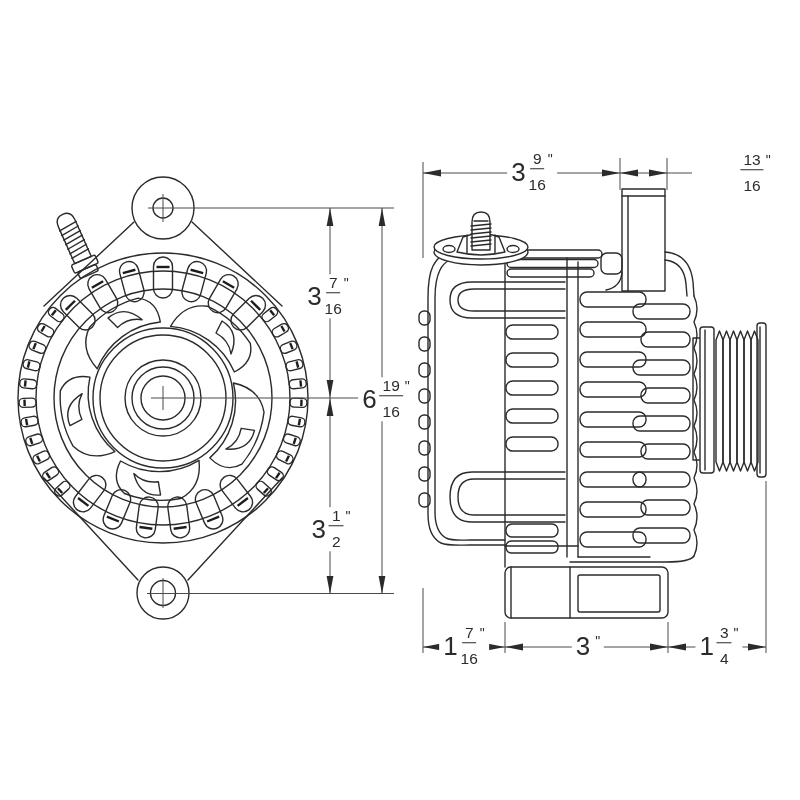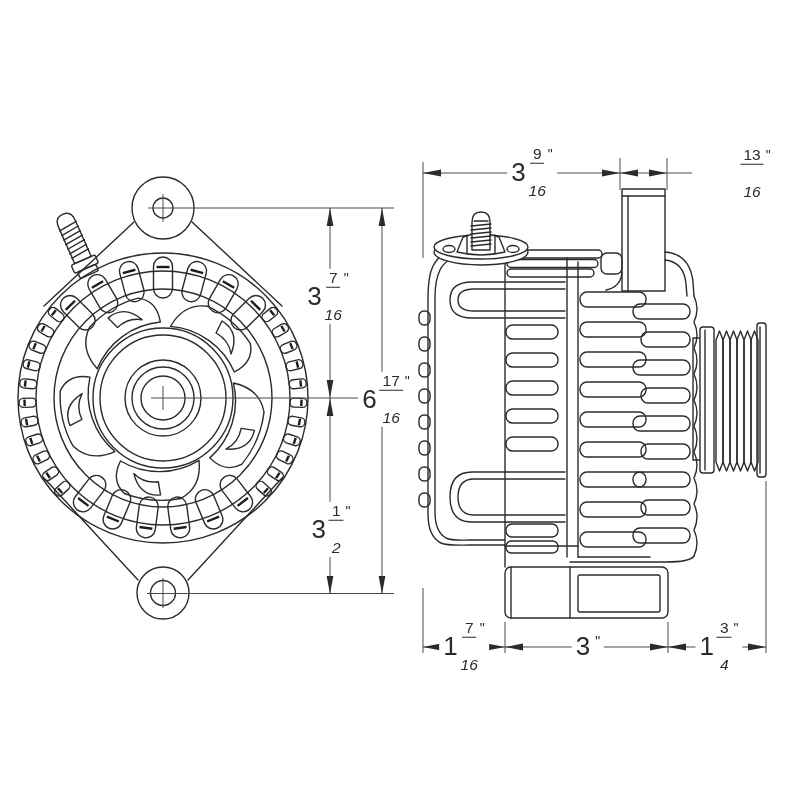--- a/index.html
+++ b/index.html
@@ -27,21 +27,21 @@
     padding:1px 4px;
     color:#2b2b2b;
     line-height:1;
     white-space:nowrap;
   }
   .dim-label .whole{font-size:26px;}
   .dim-label .whole:empty{display:none;}
   .dim-label .frac{display:flex;flex-direction:column;align-items:center;font-size:15.5px;margin-left:3px;}
   .dim-label .num{padding:0 3px 1.5px;border-bottom:1.6px solid #2b2b2b;}
   .dim-label .num:empty{border-bottom:none;padding:0;}
-  .dim-label .den{padding-top:19px;font-style:italic;}
+  .dim-label .den{padding-top:8px;}
   .dim-label .unit{font-size:14px;align-self:flex-start;margin:1px 0 0 2px;}
 </style>
 </head>
 <body>
 
 <div class="canvas">
 
 <svg width="800" height="800" viewBox="0 0 800 800">
 
   <defs>
@@ -345,21 +345,21 @@
     <span class="frac">
           <span class="num">7</span>
           <span class="den">16</span>
         </span>
     <span class="unit">"</span>
   </div>
 
   <div class="dim-label" style="left:386px;top:399px">
     <span class="whole">6</span>
     <span class="frac">
-          <span class="num">17</span>
+          <span class="num">19</span>
           <span class="den">16</span>
         </span>
     <span class="unit">"</span>
   </div>
 
   <div class="dim-label" style="left:331px;top:529px">
     <span class="whole">3</span>
     <span class="frac">
           <span class="num">1</span>
           <span class="den">2</span>

